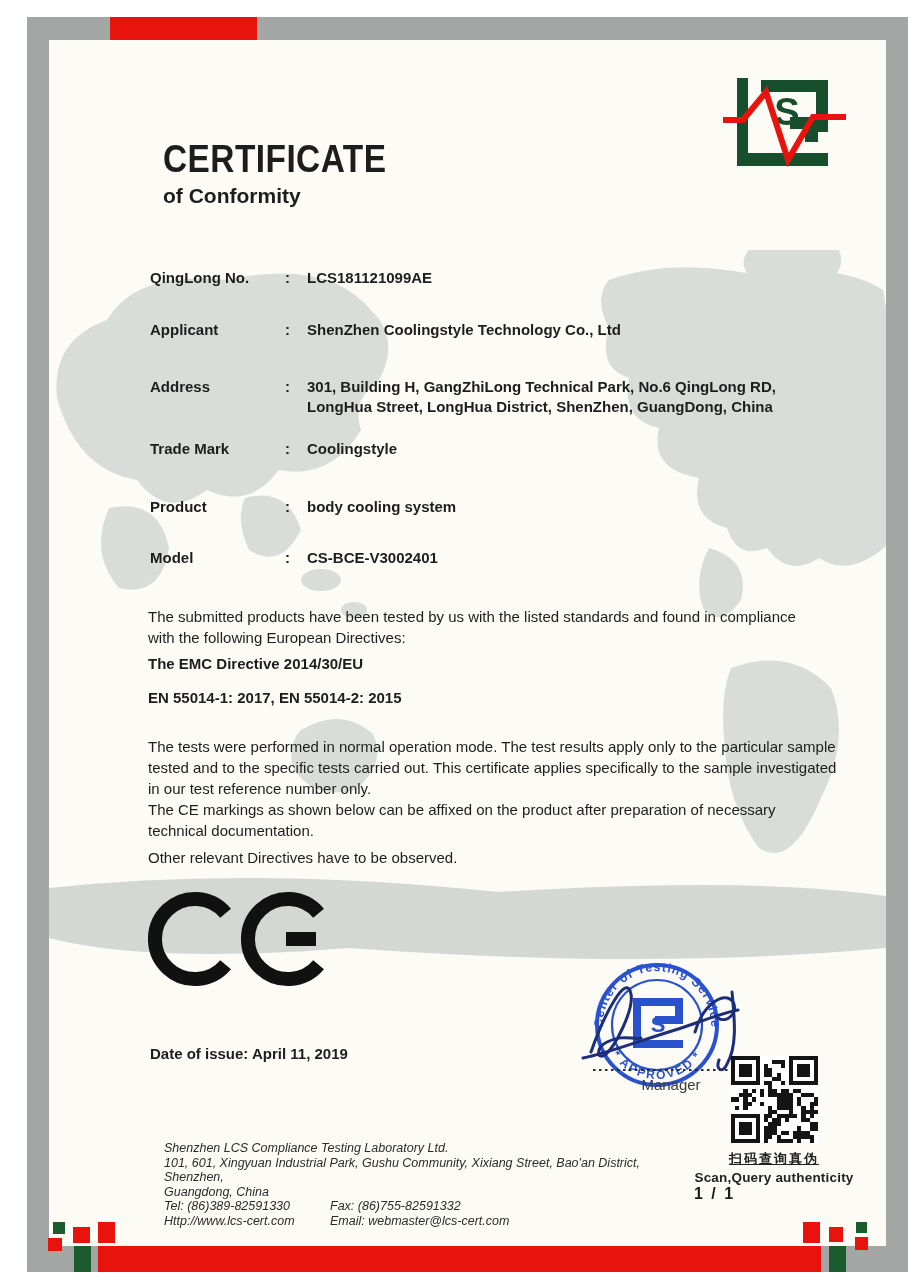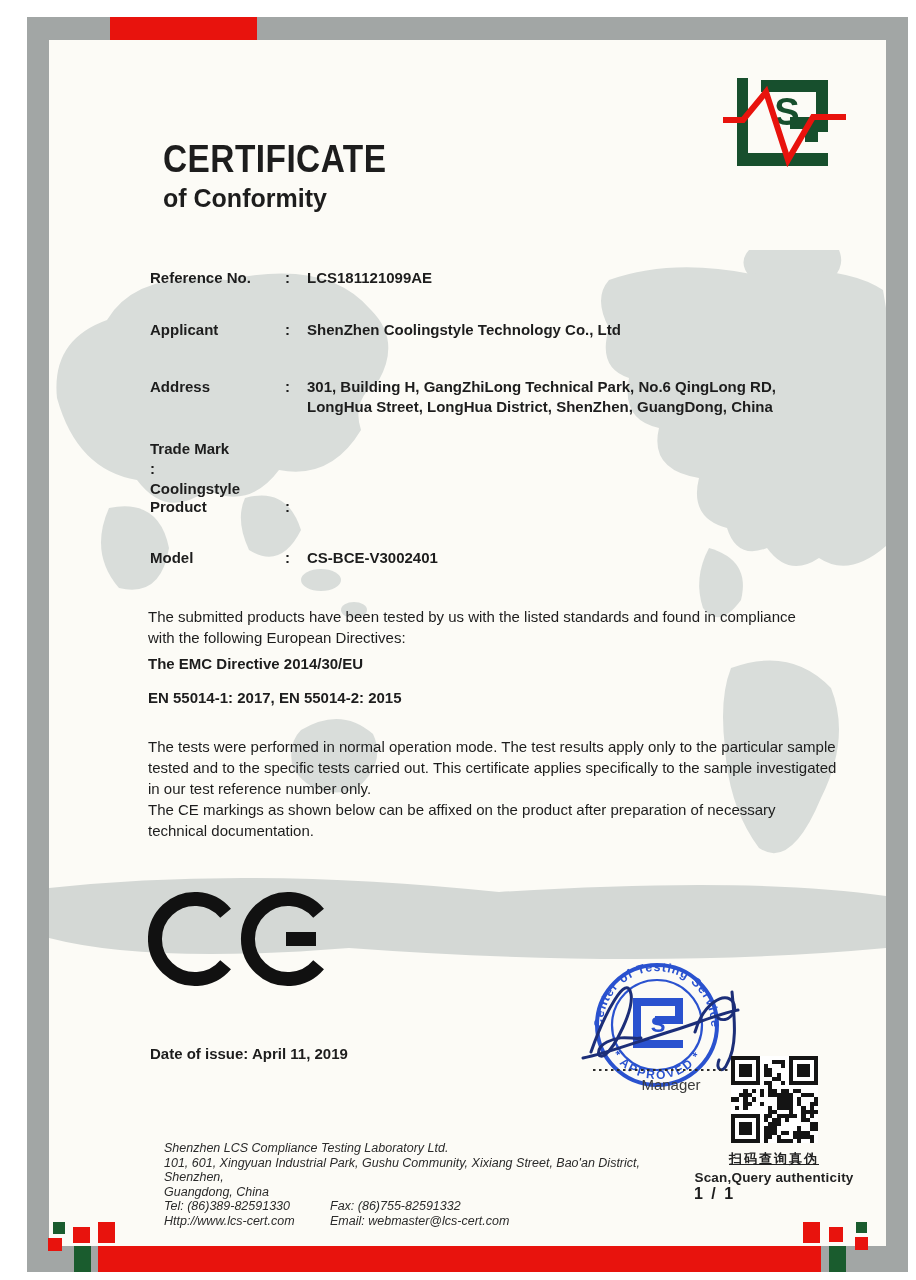--- a/index.html
+++ b/index.html
@@ -4,21 +4,21 @@
 <style>
   html,body{margin:0;padding:0;background:#ffffff;}
   .page{position:relative;width:916px;height:1280px;background:#ffffff;overflow:hidden;
         font-family:"Liberation Sans",sans-serif;color:#1d1d1d;}
   .abs{position:absolute;}
   .paper{position:absolute;left:49px;top:40px;width:837px;height:1206px;background:#fcfbf6;}
   .gray{background:#a2a6a5;}
   .red{background:#e8130d;}
   .green{background:#1a5c2e;}
   .title{font-size:38px;font-weight:700;letter-spacing:.5px;transform:scaleX(.88);transform-origin:left top;white-space:nowrap;}
-  .subtitle{font-size:25px;font-weight:700;white-space:nowrap;}
+  .subtitle{font-size:21px;font-weight:700;white-space:nowrap;}
   .field{left:101px;width:690px;display:flex;font-size:15px;font-weight:700;line-height:20px;}
   .field .lbl{width:135px;flex:none;}
   .field .col{width:22px;flex:none;}
   .field .val{flex:1;}
   .para{left:99px;font-size:15px;line-height:21px;}
   .bold{font-weight:700;}
   .footer{font-size:12.5px;line-height:14.6px;color:#2b2b2b;}
   .footer .cols{display:flex;}
   .footer .c1{width:166px;flex:none;}
   .qr{background:#fff;}
@@ -69,54 +69,56 @@
       <rect x="87" y="50" width="13" height="20"></rect>
     </g>
     <text x="69" y="53" font-size="38" font-weight="bold" fill="#174f2d" text-anchor="middle" font-family="Liberation Sans, sans-serif">S</text>
     <polyline points="5,48 25,48 48,20 70,88 95,45 128,45" fill="none" stroke="#e8130d" stroke-width="6"></polyline>
   </svg>
 
   <div class="abs title" style="left:163px;top:138px;">CERTIFICATE</div>
   <div class="abs subtitle" style="left:163px;top:184px;">of Conformity</div>
 
   <div class="abs field" style="left:150px;top:268px;">
-    <span class="lbl">Reference No.</span>
+    <span class="lbl">QingLong No.</span>
     <span class="col">:</span>
     <span class="val">LCS181121099AE</span>
   </div>
   <div class="abs field" style="left:150px;top:320px;">
     <span class="lbl">Applicant</span>
     <span class="col">:</span>
     <span class="val">ShenZhen Coolingstyle Technology Co., Ltd</span>
   </div>
   <div class="abs field" style="left:150px;top:377px;width:672px;">
     <span class="lbl">Address</span>
     <span class="col">:</span>
     <span class="val" style="max-width:518px;">301, Building H, GangZhiLong Technical Park, No.6 QingLong RD, LongHua Street, LongHua District, ShenZhen, GuangDong, China</span>
   </div>
-  <div class="abs field" style="left:150px;top:439px;flex-direction:column;">
+  <div class="abs field" style="left:150px;top:439px;">
     <span class="lbl">Trade Mark</span>
     <span class="col">:</span>
     <span class="val">Coolingstyle</span>
   </div>
   <div class="abs field" style="left:150px;top:497px;">
     <span class="lbl">Product</span>
     <span class="col">:</span>
+    <span class="val">body cooling system</span>
   </div>
   <div class="abs field" style="left:150px;top:548px;">
     <span class="lbl">Model</span>
     <span class="col">:</span>
     <span class="val">CS-BCE-V3002401</span>
   </div>
 
   <div class="abs para" style="left:148px;top:606px;width:672px;">The submitted products have been tested by us with the listed standards and found in compliance with the following European Directives:</div>
   <div class="abs para bold" style="left:148px;top:653px;width:672px;">The EMC Directive 2014/30/EU</div>
   <div class="abs para bold" style="left:148px;top:687px;width:672px;">EN 55014-1: 2017, EN 55014-2: 2015</div>
   <div class="abs para" style="left:148px;top:799px;width:672px;">The CE markings as shown below can be affixed on the product after preparation of necessary technical documentation.</div>
   <div class="abs para" style="left:148px;top:736px;width:702px;">The tests were performed in normal operation mode. The test results apply only to the particular sample tested and to the specific tests carried out. This certificate applies specifically to the sample investigated in our test reference number only.</div>
+  <div class="abs para" style="left:148px;top:847px;width:672px;">Other relevant Directives have to be observed.</div>
 
   <svg class="abs" style="left:148px;top:885px;" width="180" height="110" viewBox="0 0 180 110">
     <g stroke="#111" stroke-width="14" fill="none">
       <path d="M 77.6 28.3 A 40 40 0 1 0 77.6 79.7"></path>
       <path d="M 170.6 28.3 A 40 40 0 1 0 170.6 79.7"></path>
     </g>
     <rect x="138" y="47" width="30" height="14" fill="#111"></rect>
   </svg>
 
   <div class="abs dateline" style="left:150px;top:1045px;">Date of issue: April 11, 2019</div>

